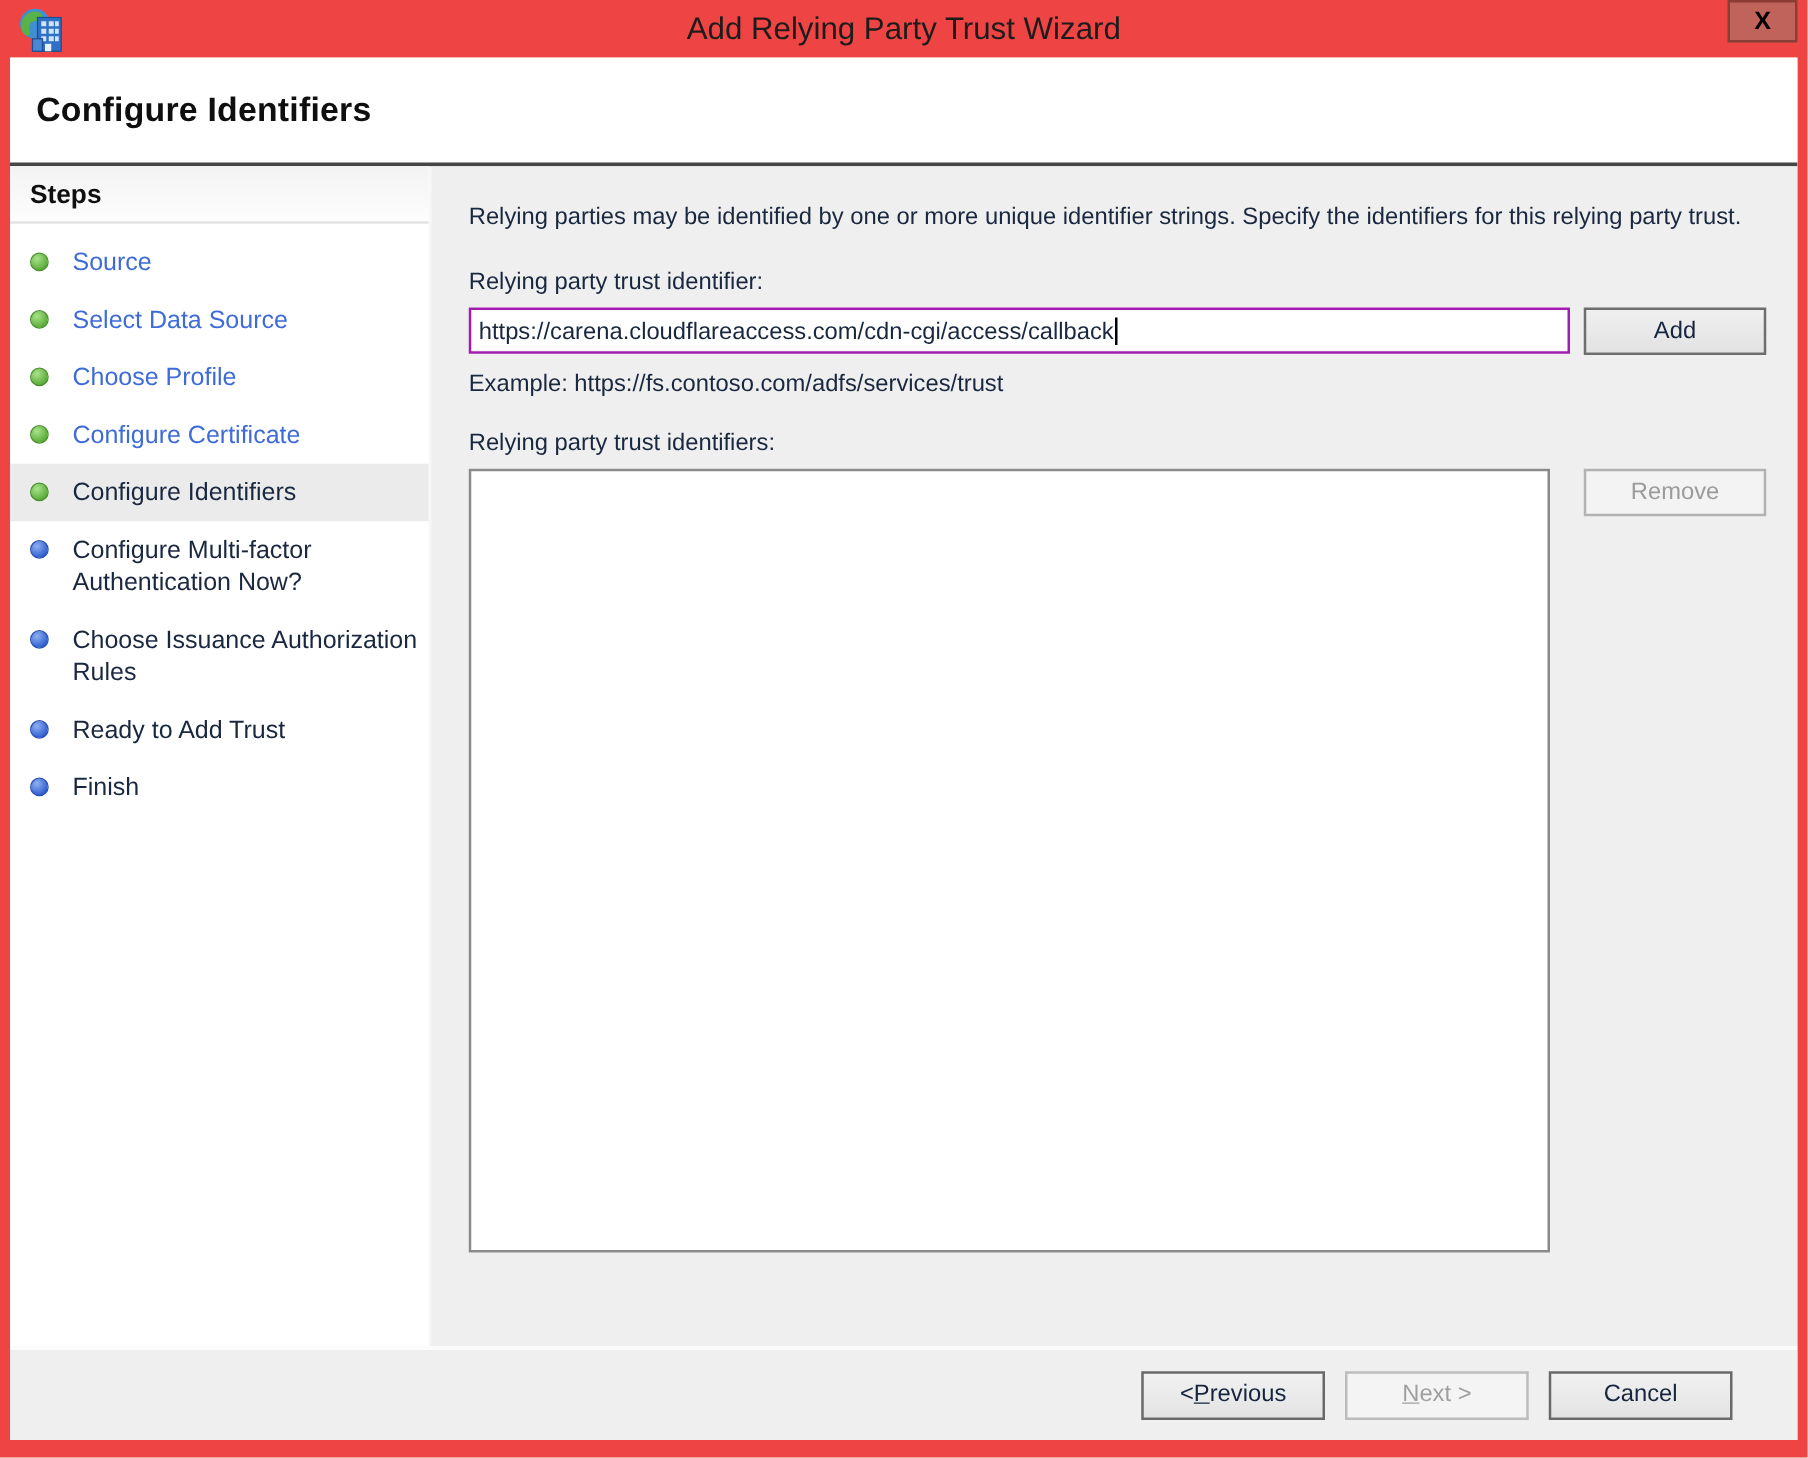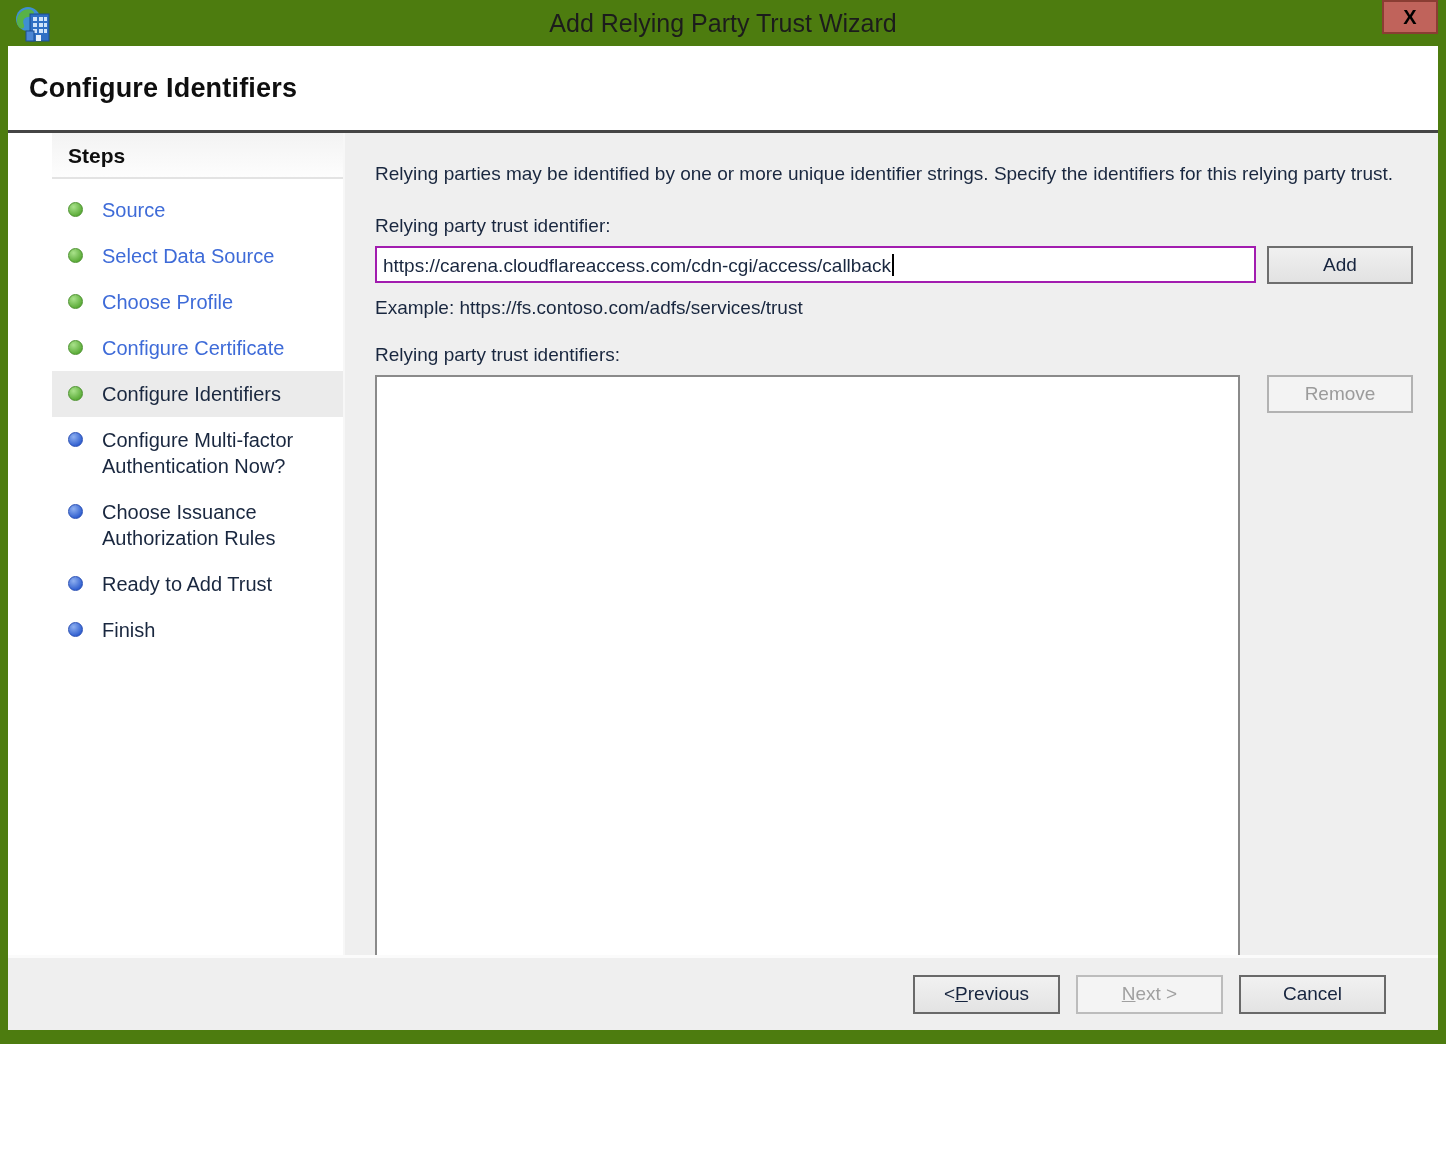--- a/index.html
+++ b/index.html
@@ -2,22 +2,22 @@
 <html><head>
 <meta charset="utf-8">
 <style>
   * { box-sizing: border-box; margin: 0; padding: 0; }
   html, body { width: 1446px; height: 1166px; }
   body {
     font-family: "Liberation Sans", "DejaVu Sans", sans-serif;
     color: #19273f;
   }
   .window {
-    width: 1446px; height: 1044px;
-    background: #4d7c0f;
+    width: 1446px; height: 1166px;
+    background: #ef4444;
     display: flex; flex-direction: column;
     position: relative;
   }
   
   .titlebar {
     height: 46px; flex: 0 0 46px;
     display: flex; align-items: center; justify-content: center;
     position: relative;
   }
   .titlebar-title { font-size: 25px; color: #1c1c1c; }
@@ -44,21 +44,21 @@
     display: flex; align-items: center;
     padding-left: 21px;
   }
   .header-title { font-size: 27px; font-weight: bold; color: #0f0f0f; letter-spacing: 0.2px; }
   .dark-sep { height: 3px; flex: 0 0 3px; background: #454545; }
   
   .content { flex: 1; display: flex; overflow: hidden; }
   .sidebar {
     width: 335px; flex: 0 0 335px;
     background: #ffffff;
-    display: flex; flex-direction: column; padding-left: 44px;
+    display: flex; flex-direction: column;
   }
   .steps-heading {
     padding: 11px 14px 9px 16px;
     font-size: 21px; font-weight: bold; color: #0f0f0f;
     background: linear-gradient(#f3f3f3, #fdfdfd);
     border-bottom: 2px solid #e3e3e3;
   }
   .steps-list { list-style: none; margin-top: 8px; }
   .step {
     display: flex; align-items: flex-start;

